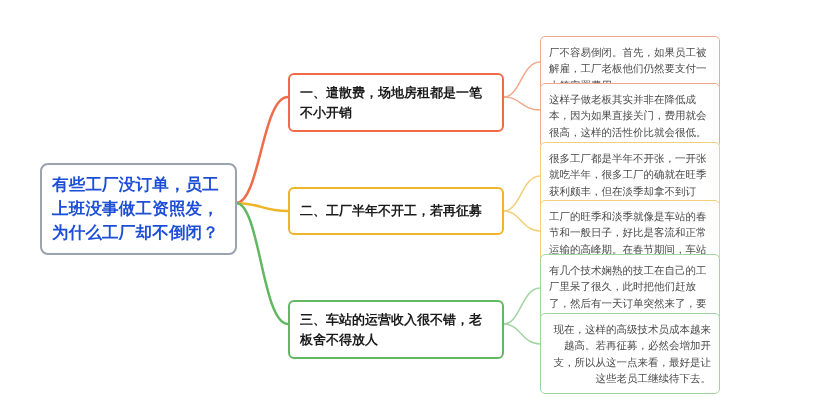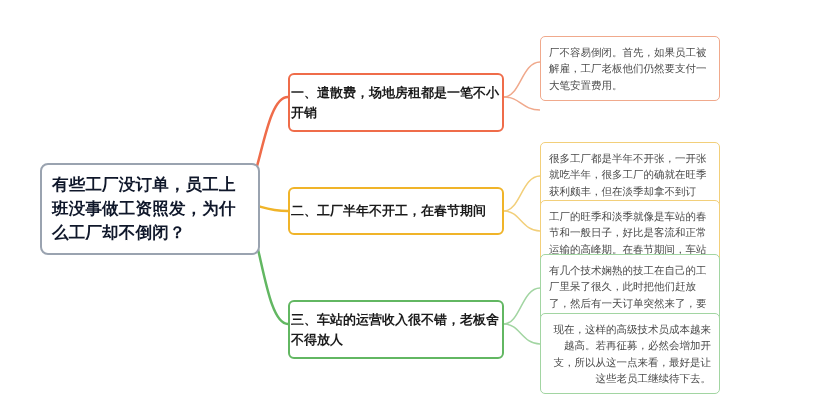--- a/index.html
+++ b/index.html
@@ -28,36 +28,36 @@
   .node {
     position: absolute;
     box-sizing: border-box;
     display: flex;
     align-items: center;
     background: #ffffff;
   }
   .root-node {
     left: 40px;
     top: 163px;
-    width: 220px;
+    width: 197px;
     min-height: 80px;
     border: 2px solid #9aa3b0;
     border-radius: 8px;
     padding: 8px 10px;
     font-size: 16.5px;
     font-weight: bold;
     line-height: 1.45;
-    color: #0f172a;
+    color: #1d4ed8;
     letter-spacing: 0.2px;
   }
   .branch-node {
     width: 216px;
     min-height: 48px;
     border-radius: 6px;
-    padding: 8px 1px;
+    padding: 8px 10px;
     font-size: 13px;
     font-weight: bold;
     line-height: 1.5;
     color: #1b1b1b;
   }
   .branch-1 { left: 288px; top: 73px;  border: 2px solid #ef6c4a; }
   .branch-2 { left: 288px; top: 187px; border: 2px solid #f0b429; }
   .branch-3 { left: 288px; top: 300px; border: 2px solid #62b762; }
 
   .leaf-node {
@@ -103,28 +103,29 @@
 
   <div class="node root-node">
     <span>有些工厂没订单，员工上班没事做工资照发，为什么工厂却不倒闭？</span>
   </div>
 
   <div class="node branch-node branch-1">
     <span>一、遣散费，场地房租都是一笔不小开销</span>
   </div>
 
   <div class="node branch-node branch-2">
-    <span>二、工厂半年不开工，在春节期间</span>
+    <span>二、工厂半年不开工，若再征募</span>
   </div>
 
   <div class="node branch-node branch-3">
     <span>三、车站的运营收入很不错，老板舍不得放人</span>
   </div>
 
   <div class="node leaf-node leaf-orange leaf-1a">厂不容易倒闭。首先，如果员工被解雇，工厂老板他们仍然要支付一大笔安置费用。</div>
+  <div class="node leaf-node leaf-orange leaf-1b">这样子做老板其实并非在降低成本，因为如果直接关门，费用就会很高，这样的活性价比就会很低。</div>
 
   <div class="node leaf-node leaf-yellow leaf-2a">很多工厂都是半年不开张，一开张就吃半年，很多工厂的确就在旺季获利颇丰，但在淡季却拿不到订单，多以在旺季就会加大员工工资。</div>
   <div class="node leaf-node leaf-yellow leaf-2b">工厂的旺季和淡季就像是车站的春节和一般日子，好比是客流和正常运输的高峰期。在春节期间，车站的运营收入很不错。更何况是工厂。</div>
 
   <div class="node leaf-node leaf-green leaf-3a">有几个技术娴熟的技工在自己的工厂里呆了很久，此时把他们赶放了，然后有一天订单突然来了，要去哪儿找人呢？</div>
   <div class="node leaf-node leaf-green leaf-3b">现在，这样的高级技术员成本越来越高。若再征募，必然会增加开支，所以从这一点来看，最好是让这些老员工继续待下去。</div>
 
 </div>
 
 </body></html>

